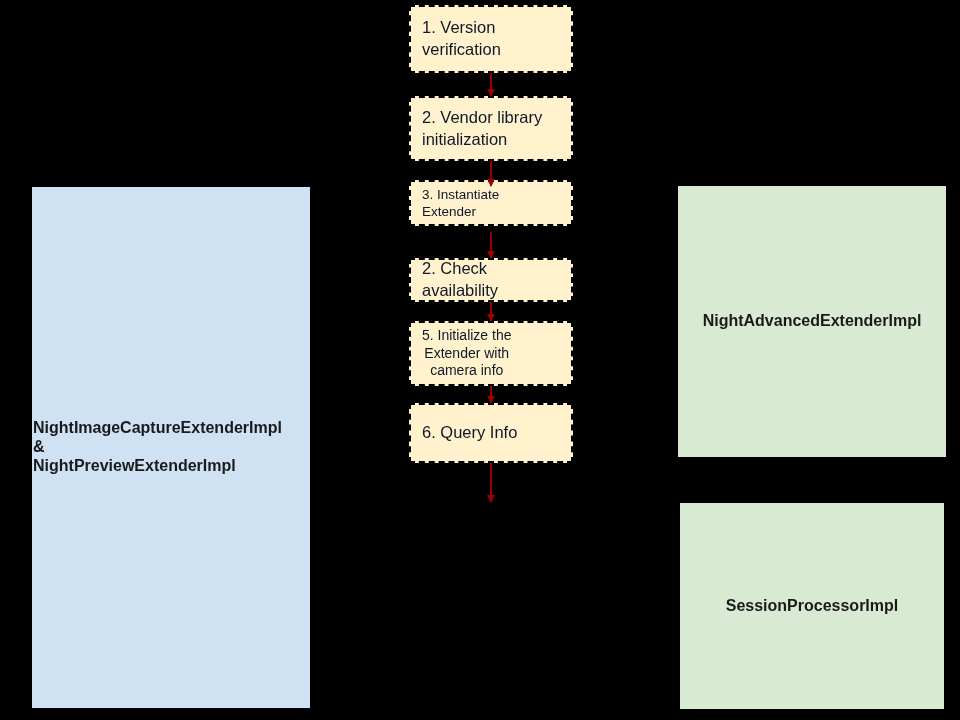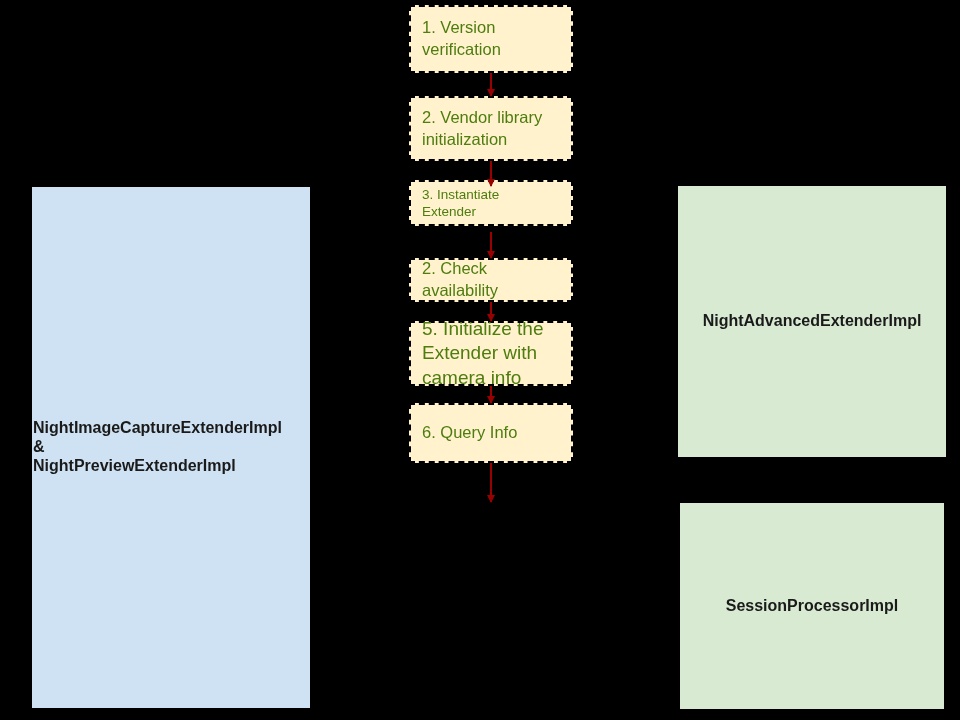--- a/index.html
+++ b/index.html
@@ -5,28 +5,28 @@
   html,body{margin:0;padding:0;background:#000;}
   .canvas{
     position:relative;width:960px;height:720px;background:#000;overflow:hidden;
     font-family:"Liberation Sans",sans-serif;
   }
   
   .step{
     position:absolute;left:409px;width:164px;box-sizing:border-box;
     background:#FFF2CC;border:2px dashed #000000;
     display:flex;align-items:center;
-    color:#4d7c0f;font-size:16.5px;line-height:1.32;
+    color:#0f172a;font-size:16.5px;line-height:1.32;
     padding:0 6px 0 11px;white-space:pre-line;
   }
   #s1{top:5px;height:68px;}
   #s2{top:96px;height:65px;}
   #s3{top:180px;height:46px;font-size:13.5px;line-height:1.28;}
   #s4{top:258px;height:44px;}
-  #s5{top:321px;height:65px;font-size:19px;line-height:1.28;}
+  #s5{top:321px;height:65px;font-size:14px;line-height:1.28;text-align:center;}
   #s6{top:403px;height:60px;}
   #s7{top:502px;height:206px;}
   
   .arrow{position:absolute;left:490px;width:2px;background:#990000;}
   .arrow .head{
     position:absolute;bottom:-1px;left:-3px;width:0;height:0;
     border-left:4px solid transparent;border-right:4px solid transparent;
     border-top:8px solid #990000;
   }
   #a1{top:73px;height:23px;}

